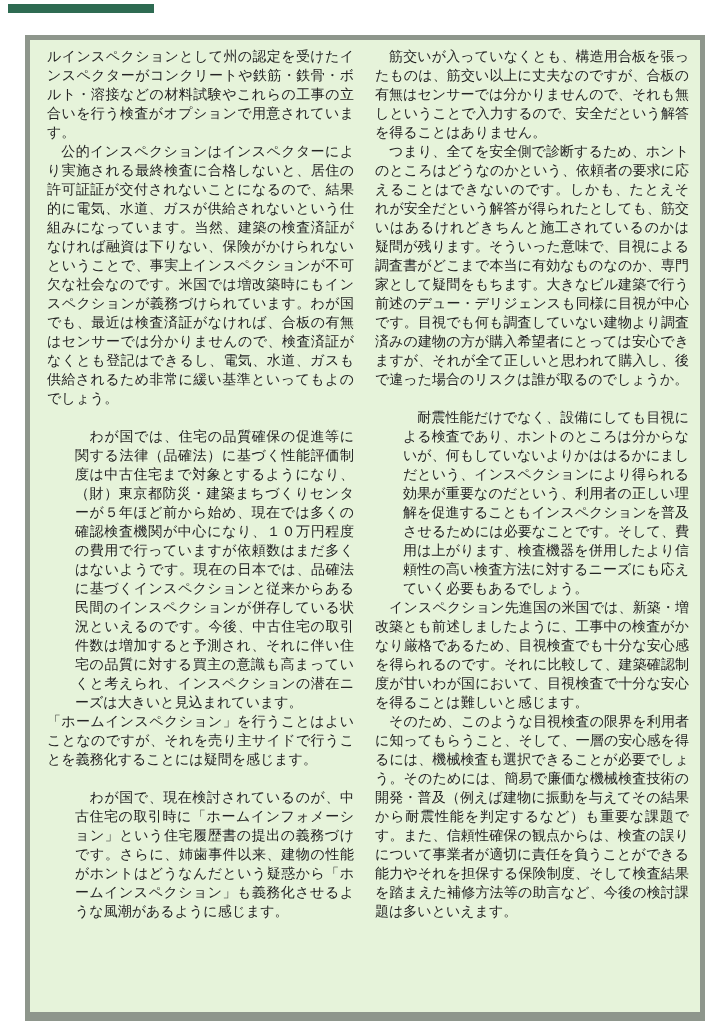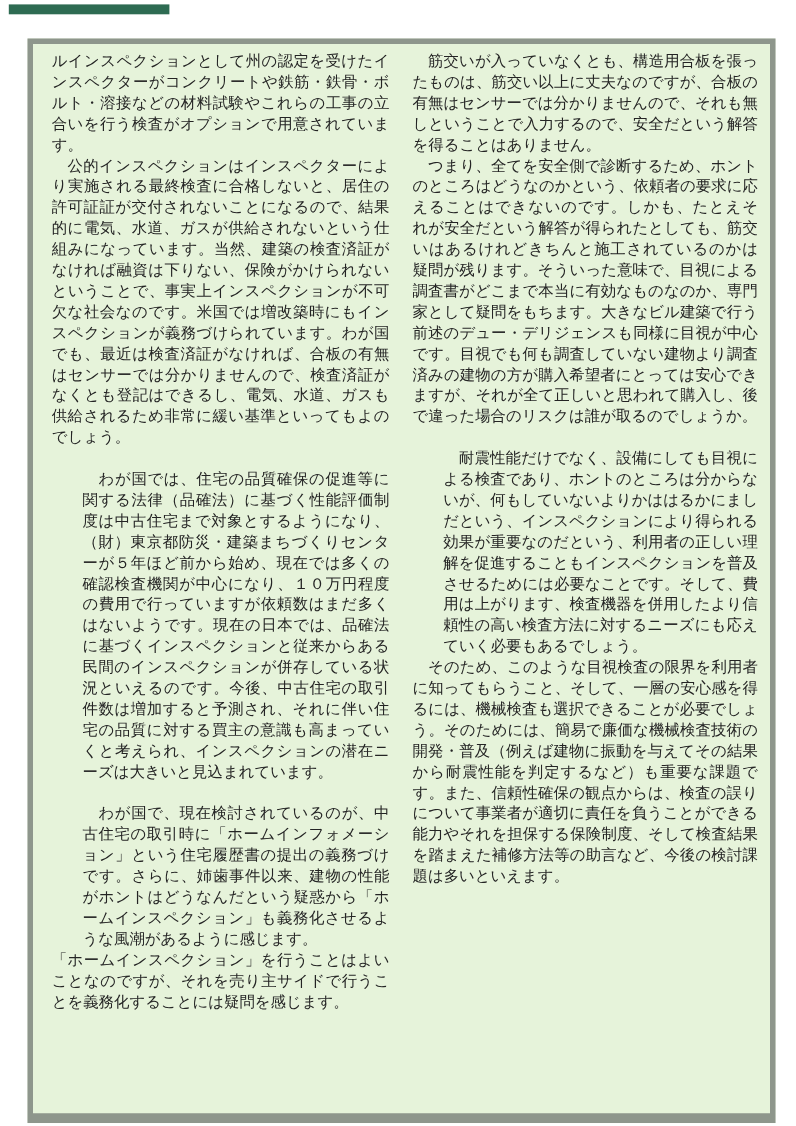--- a/index.html
+++ b/index.html
@@ -55,23 +55,24 @@
 </head>
 <body>
 
 <div class="scan-page">
   <div class="top-accent"></div>
   <div class="panel">
     <div class="col col-left">
         <p class="para">ルインスペクションとして州の認定を受けたインスペクターがコンクリートや鉄筋・鉄骨・ボルト・溶接などの材料試験やこれらの工事の立合いを行う検査がオプションで用意されています。</p>
         <p class="para">　公的インスペクションはインスペクターにより実施される最終検査に合格しないと、居住の許可証証が交付されないことになるので、結果的に電気、水道、ガスが供給されないという仕組みになっています。当然、建築の検査済証がなければ融資は下りない、保険がかけられないということで、事実上インスペクションが不可欠な社会なのです。米国では増改築時にもインスペクションが義務づけられています。わが国でも、最近は検査済証がなければ、合板の有無はセンサーでは分かりませんので、検査済証がなくとも登記はできるし、電気、水道、ガスも供給されるため非常に緩い基準といってもよのでしょう。</p>
         <p class="para gap">　わが国では、住宅の品質確保の促進等に関する法律（品確法）に基づく性能評価制度は中古住宅まで対象とするようになり、（財）東京都防災・建築まちづくりセンターが５年ほど前から始め、現在では多くの確認検査機関が中心になり、１０万円程度の費用で行っていますが依頼数はまだ多くはないようです。現在の日本では、品確法に基づくインスペクションと従来からある民間のインスペクションが併存している状況といえるのです。今後、中古住宅の取引件数は増加すると予測され、それに伴い住宅の品質に対する買主の意識も高まっていくと考えられ、インスペクションの潜在ニーズは大きいと見込まれています。</p>
+        <p class="para">「ホームインスペクション」を行うことはよいことなのですが、それを売り主サイドで行うことを義務化することには疑問を感じます。</p>
         <p class="para gap">　わが国で、現在検討されているのが、中古住宅の取引時に「ホームインフォメーション」という住宅履歴書の提出の義務づけです。さらに、姉歯事件以来、建物の性能がホントはどうなんだという疑惑から「ホームインスペクション」も義務化させるような風潮があるように感じます。</p>
-        <p class="para">「ホームインスペクション」を行うことはよいことなのですが、それを売り主サイドで行うことを義務化することには疑問を感じます。</p>
       </div>
     <div class="col col-right">
         <p class="para">　筋交いが入っていなくとも、構造用合板を張ったものは、筋交い以上に丈夫なのですが、合板の有無はセンサーでは分かりませんので、それも無しということで入力するので、安全だという解答を得ることはありません。</p>
         <p class="para">　つまり、全てを安全側で診断するため、ホントのところはどうなのかという、依頼者の要求に応えることはできないのです。しかも、たとえそれが安全だという解答が得られたとしても、筋交いはあるけれどきちんと施工されているのかは疑問が残ります。そういった意味で、目視による調査書がどこまで本当に有効なものなのか、専門家として疑問をもちます。大きなビル建築で行う前述のデュー・デリジェンスも同様に目視が中心です。目視でも何も調査していない建物より調査済みの建物の方が購入希望者にとっては安心できますが、それが全て正しいと思われて購入し、後で違った場合のリスクは誰が取るのでしょうか。</p>
         <p class="para gap">　耐震性能だけでなく、設備にしても目視による検査であり、ホントのところは分からないが、何もしていないよりかははるかにましだという、インスペクションにより得られる効果が重要なのだという、利用者の正しい理解を促進することもインスペクションを普及させるためには必要なことです。そして、費用は上がります、検査機器を併用したより信頼性の高い検査方法に対するニーズにも応えていく必要もあるでしょう。</p>
+        <p class="para">　インスペクション先進国の米国では、新築・増改築とも前述しましたように、工事中の検査がかなり厳格であるため、目視検査でも十分な安心感を得られるのです。それに比較して、建築確認制度が甘いわが国において、目視検査で十分な安心を得ることは難しいと感じます。</p>
         <p class="para">　そのため、このような目視検査の限界を利用者に知ってもらうこと、そして、一層の安心感を得るには、機械検査も選択できることが必要でしょう。そのためには、簡易で廉価な機械検査技術の開発・普及（例えば建物に振動を与えてその結果から耐震性能を判定するなど）も重要な課題です。また、信頼性確保の観点からは、検査の誤りについて事業者が適切に責任を負うことができる能力やそれを担保する保険制度、そして検査結果を踏まえた補修方法等の助言など、今後の検討課題は多いといえます。</p>
       </div>
   </div>
 </div>
 
 </body></html>

